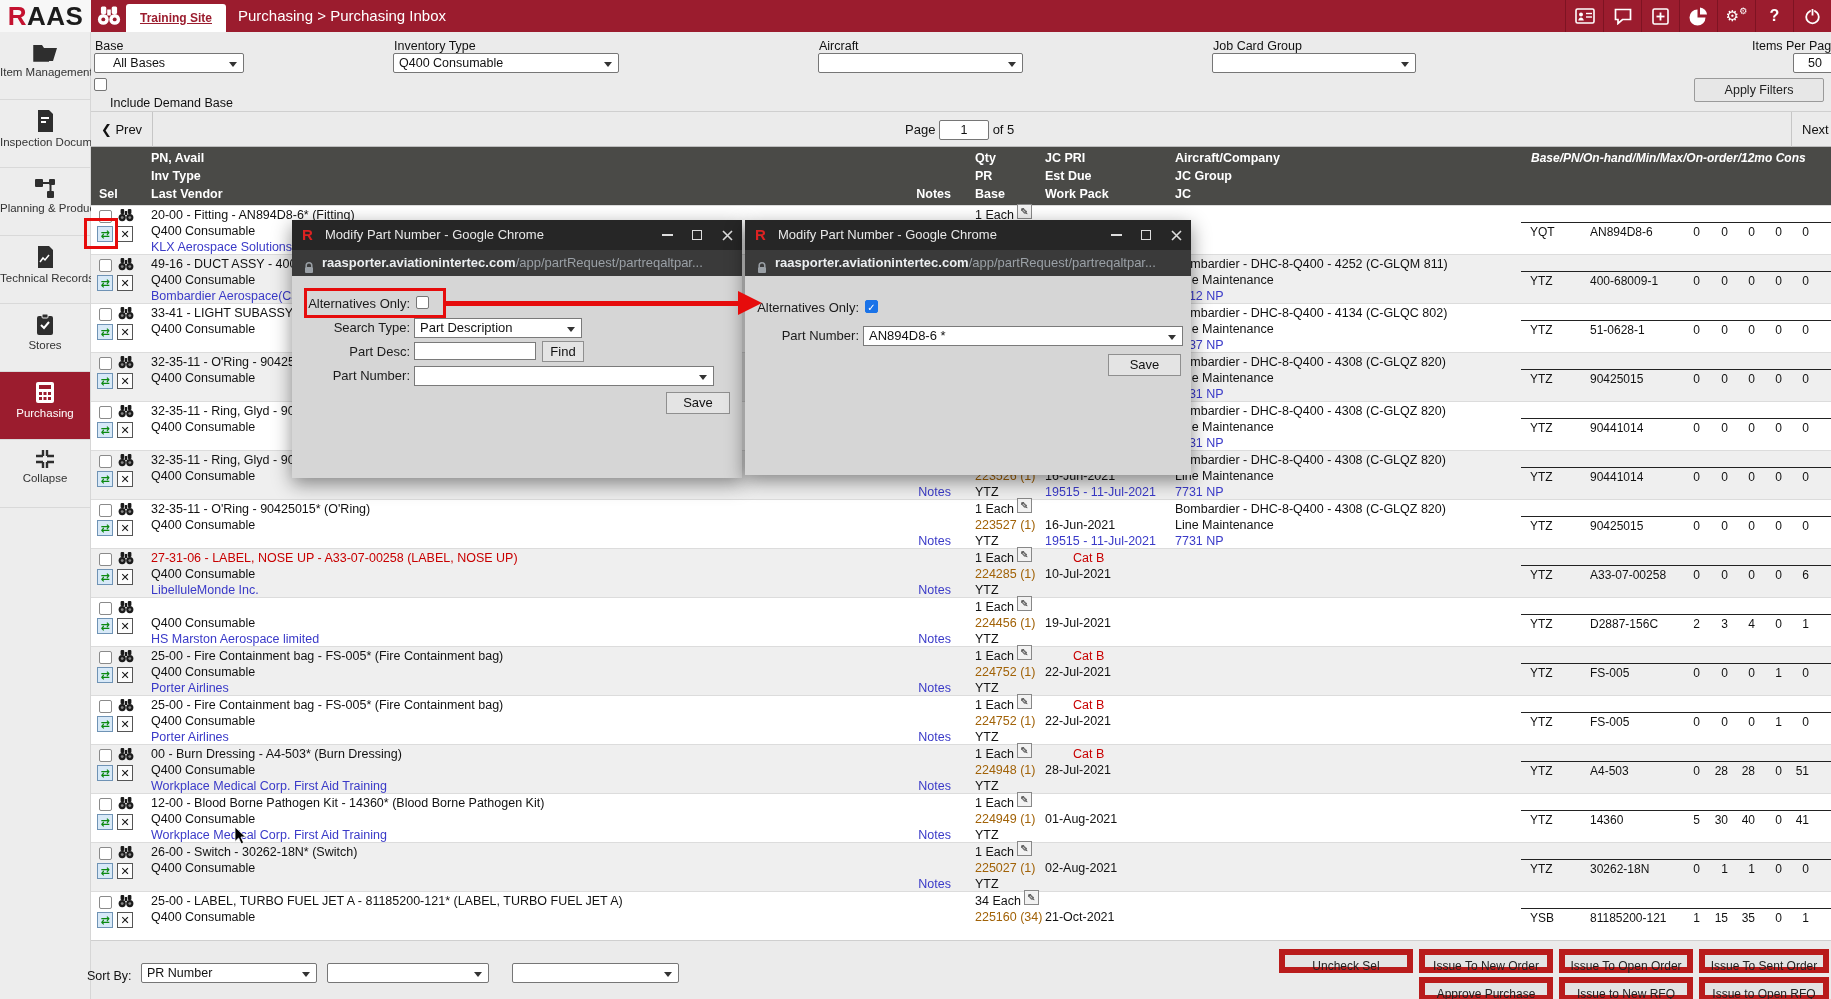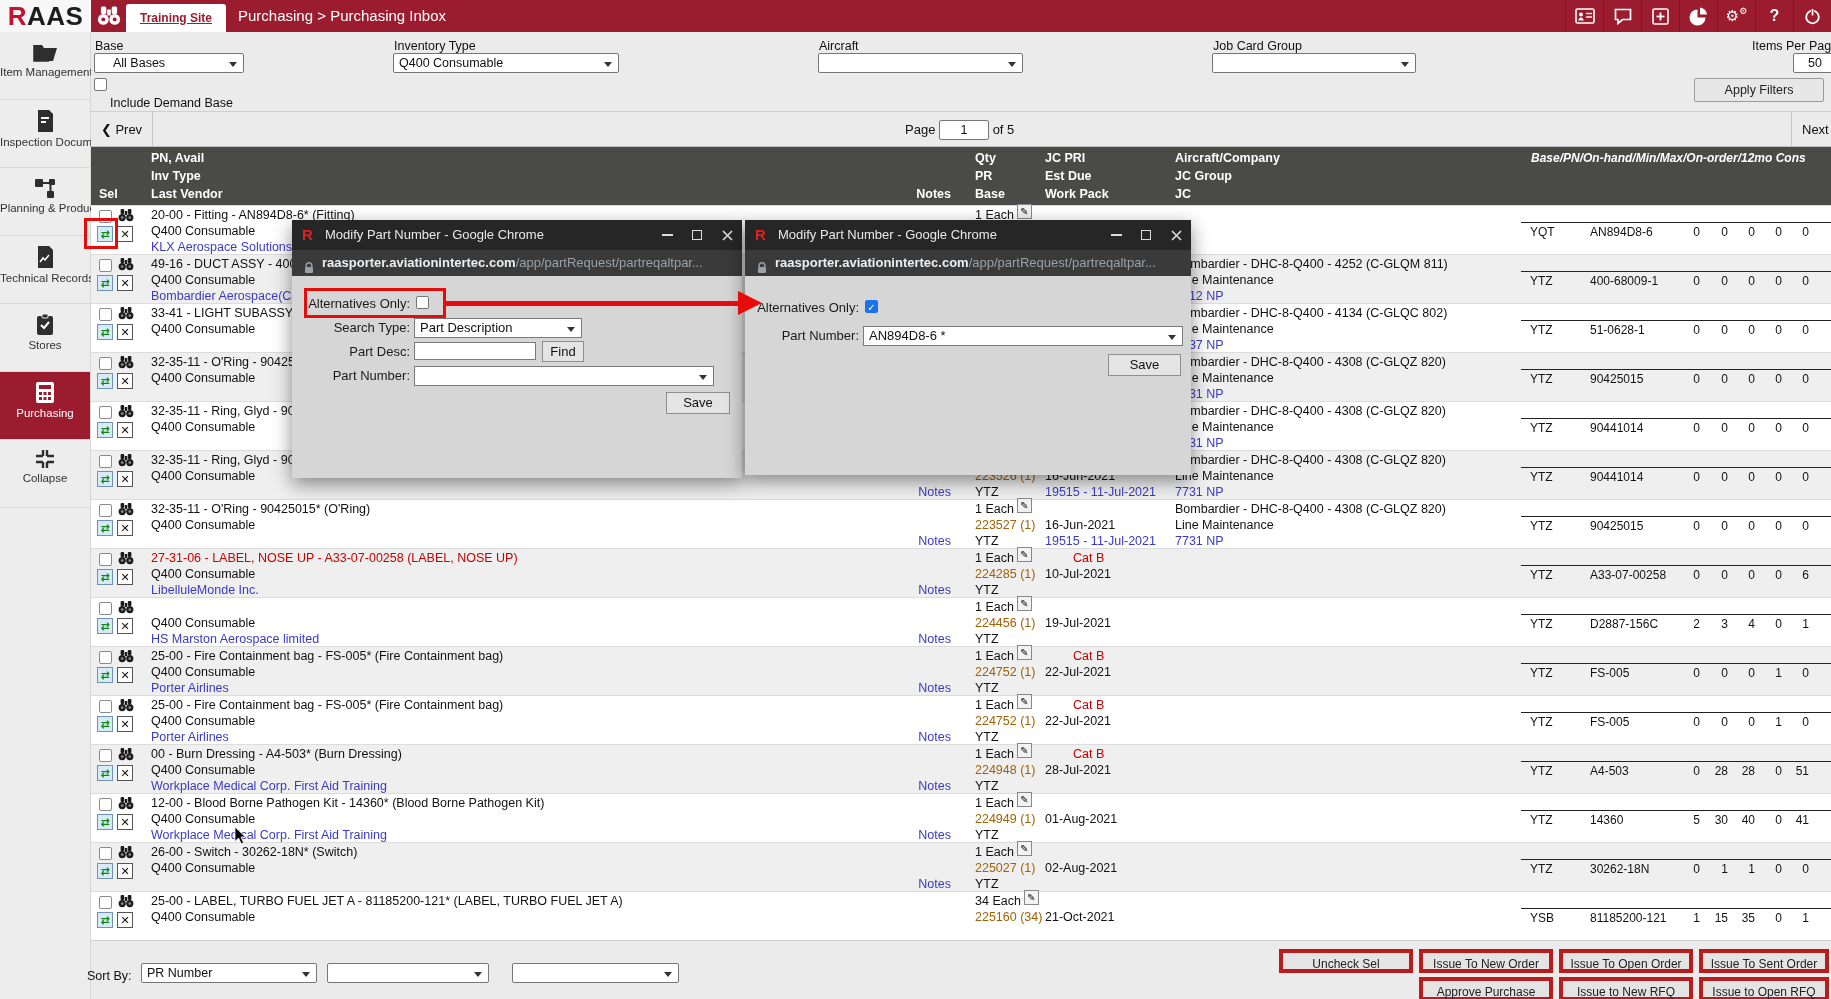--- a/index.html
+++ b/index.html
@@ -85,21 +85,21 @@
   .c-line{left:1430px;top:16px;width:310px;height:0;border-top:1px solid #222;}
   .c-rbase{left:1439px;top:19px;font-size:12px;}
   .c-rpn{left:1499px;top:19px;font-size:12px;}
   .c-n{top:19px;width:24px;text-align:right;font-size:12px;}
   .n0{left:1585px;} .n1{left:1613px;} .n2{left:1640px;} .n3{left:1667px;} .n4{left:1694px;}
   .pencil{position:relative;display:inline-block;width:15px;height:15px;border:1px solid #888;background:#f2f2f2;
           font-size:10px;line-height:13px;text-align:center;top:-4px;margin-left:3px;cursor:pointer;}
 
   
   .footer{position:absolute;left:91px;top:940px;width:1740px;height:59px;background:#ebebeb;border-top:1px solid #cfcfcf;}
-  .fbtn{position:absolute;height:24px;background:#e4e4e4;border:4px solid #b91c1c;font-size:12px;
+  .fbtn{position:absolute;height:24px;background:#e4e4e4;border:6px solid #b91c1c;font-size:12px;
         text-align:center;line-height:22px;cursor:pointer;color:#222;}
 
   
   .popup{position:absolute;background:#d6d6d6;box-shadow:0 6px 18px rgba(0,0,0,.45);z-index:10;font-size:13px;}
   .ptitle{position:absolute;left:0;top:0;right:0;height:30px;background:#262626;color:#e8e8e8;}
   .pfav{position:absolute;left:10px;top:6px;width:17px;height:17px;color:#d22;font-weight:800;font-size:15px;line-height:17px;}
   .ptxt{position:absolute;left:33px;top:0;line-height:30px;font-size:13px;}
   .pctl{position:absolute;top:0;width:30px;height:30px;display:flex;align-items:center;justify-content:center;cursor:pointer;}
   .purl{position:absolute;left:0;top:30px;right:0;height:26px;background:#3a3a3a;line-height:26px;}
   .purl .dom{color:#eceff1;font-weight:700;margin-left:30px;}

